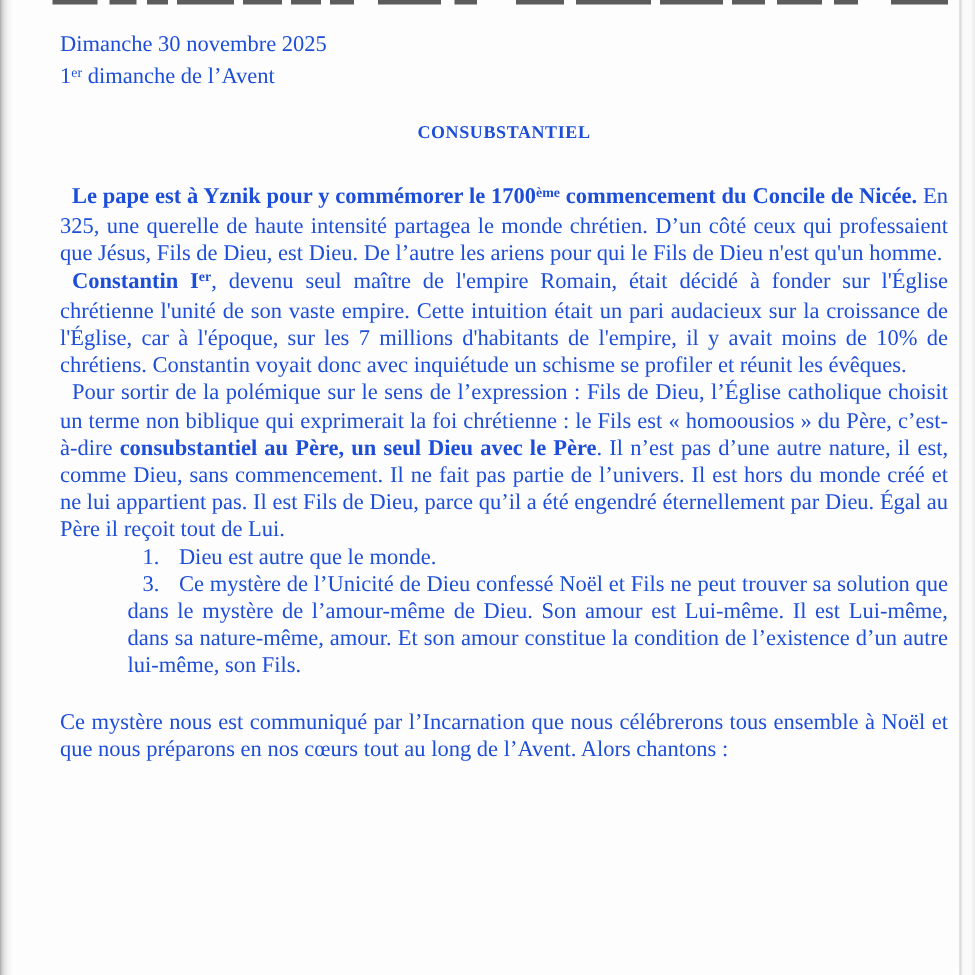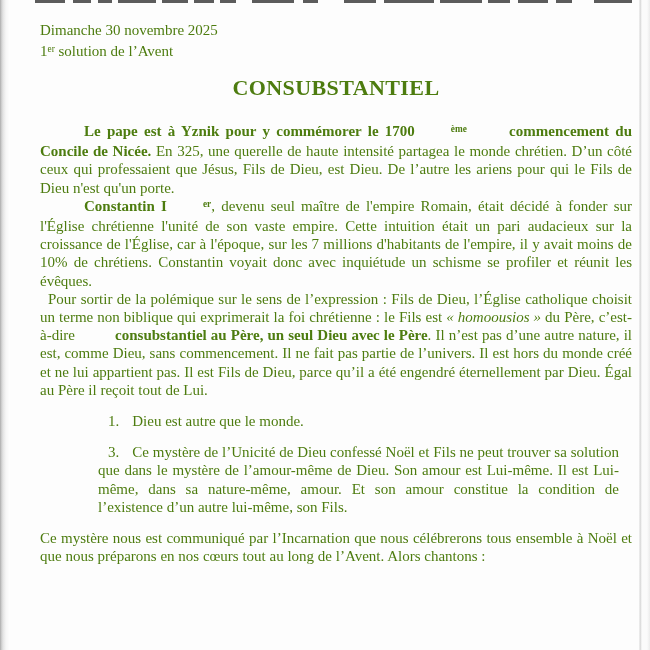--- a/index.html
+++ b/index.html
@@ -1,48 +1,48 @@
 <!DOCTYPE html>
 <html lang="fr"><head>
 <meta charset="utf-8">
 <style>
   html,body{margin:0;padding:0;}
   body{
     width:650px;height:650px;overflow:hidden;background:#ffffff;
     font-family:"Liberation Serif","DejaVu Serif",serif;
   }
   .photo{
-    position:relative;width:650px;height:650px;background:#fdfdfd;color:#4d7c0f;
+    position:relative;width:650px;height:650px;background:#fdfdfd;color:#1d4ed8;
   }
   .edge-left{
     position:absolute;left:0;top:0;width:10px;height:650px;
     background:linear-gradient(to right,#a8a8a8 0px,#c6c6c6 1px,#e4e4e4 3px,#f7f7f7 6px,#ffffff 10px);
   }
   .edge-right{
     position:absolute;left:639px;top:0;width:11px;height:650px;
     background:linear-gradient(to right,#ffffff 0px,#d4d4d4 1px,#fbfbfb 3px,#fbfbfb 8px,#ececec 11px);
   }
   .crop-artifact{position:absolute;left:0;top:0;width:650px;height:4px;}
   .crop-artifact span{position:absolute;top:0;height:3px;background:#3f3f3f;opacity:.85;}
   .content{
     position:absolute;left:40px;top:20px;width:592px;
     font-size:15px;line-height:18.2px;
     -webkit-hyphens:none;hyphens:none;
   }
   .date{line-height:21px;}
   .title{
-    font-size:22px;font-weight:bold;text-align:center;
+    font-size:12px;font-weight:bold;text-align:center;
     letter-spacing:.4px;line-height:20px;margin:14px 0 24px 0;
   }
   p{margin:0;text-align:justify;text-indent:8px;}
-  p.closing{text-indent:0;margin-top:4px;font-family:Liberation Serif, serif;}
-  .b{font-weight:bold;margin-left:36px;}
-  .it{font-style:italic;}
+  p.closing{text-indent:0;margin-top:19px;font-family:Liberation Serif, serif;}
+  .b{font-weight:bold;}
+  .it{}
   .sup{font-size:62%;position:relative;top:-.45em;letter-spacing:0;}
-  .li{padding-left:45px;text-indent:10px;text-align:justify;margin:13px;}
+  .li{padding-left:45px;text-indent:10px;text-align:justify;margin:0;}
   .num{margin-right:13px;}
 </style>
 </head>
 <body>
 
 <div class="photo">
 
   <div class="edge-left"></div>
   <div class="edge-right"></div>
 
@@ -62,26 +62,26 @@
     <span style="left:488px;width:22px"></span>
     <span style="left:518px;width:30px"></span>
     <span style="left:556px;width:16px"></span>
     <span style="left:594px;width:38px"></span>
   </div>
 
   <div class="content">
 
     <div class="date">
       <div>Dimanche 30 novembre 2025</div>
-      <div><span>1</span><span class="sup">er</span><span> solution de l’Avent</span></div>
+      <div><span>1</span><span class="sup">er</span><span> dimanche de l’Avent</span></div>
     </div>
 
     <div class="title">CONSUBSTANTIEL</div>
 
-    <p><span class="b">Le pape est à Yznik pour y commémorer le 1700</span><span class="b sup">ème</span><span class="b"> commencement du Concile de Nicée.</span><span> En 325, une querelle de haute intensité partagea le monde chrétien. D’un côté ceux qui professaient que Jésus, Fils de Dieu, est Dieu. De l’autre les ariens pour qui le Fils de Dieu n'est qu'un porte.</span></p>
+    <p><span class="b">Le pape est à Yznik pour y commémorer le 1700</span><span class="b sup">ème</span><span class="b"> commencement du Concile de Nicée.</span><span> En 325, une querelle de haute intensité partagea le monde chrétien. D’un côté ceux qui professaient que Jésus, Fils de Dieu, est Dieu. De l’autre les ariens pour qui le Fils de Dieu n'est qu'un homme.</span></p>
 
 
     <p><span class="b">Constantin I</span><span class="b sup">er</span><span>, devenu seul maître de l'empire Romain, était décidé à fonder sur l'Église chrétienne l'unité de son vaste empire. Cette intuition était un pari audacieux sur la croissance de l'Église, car à l'époque, sur les 7 millions d'habitants de l'empire, il y avait moins de 10% de chrétiens. Constantin voyait donc avec inquiétude un schisme se profiler et réunit les évêques.</span></p>
 
     <p><span>Pour sortir de la polémique sur le sens de l’expression : Fils de Dieu, l’Église catholique choisit un terme non biblique qui exprimerait la foi chrétienne : le Fils est </span><span class="it">« homoousios »</span><span> du Père, c’est-à-dire </span><span class="b">consubstantiel au Père, un seul Dieu avec le Père</span><span>. Il n’est pas d’une autre nature, il est, comme Dieu, sans commencement. Il ne fait pas partie de l’univers. Il est hors du monde créé et ne lui appartient pas. Il est Fils de Dieu, parce qu’il a été engendré éternellement par Dieu. Égal au Père il reçoit tout de Lui.</span></p>
 
 
     <div>
       <div class="li"><span class="num">1.</span><span>Dieu est autre que le monde.</span></div>
       <div class="li"><span class="num">3.</span><span>Ce mystère de l’Unicité de Dieu confessé Noël et Fils ne peut trouver sa solution que dans le mystère de l’amour-même de Dieu. Son amour est Lui-même. Il est Lui-même, dans sa nature-même, amour. Et son amour constitue la condition de l’existence d’un autre lui-même, son Fils.</span></div>

